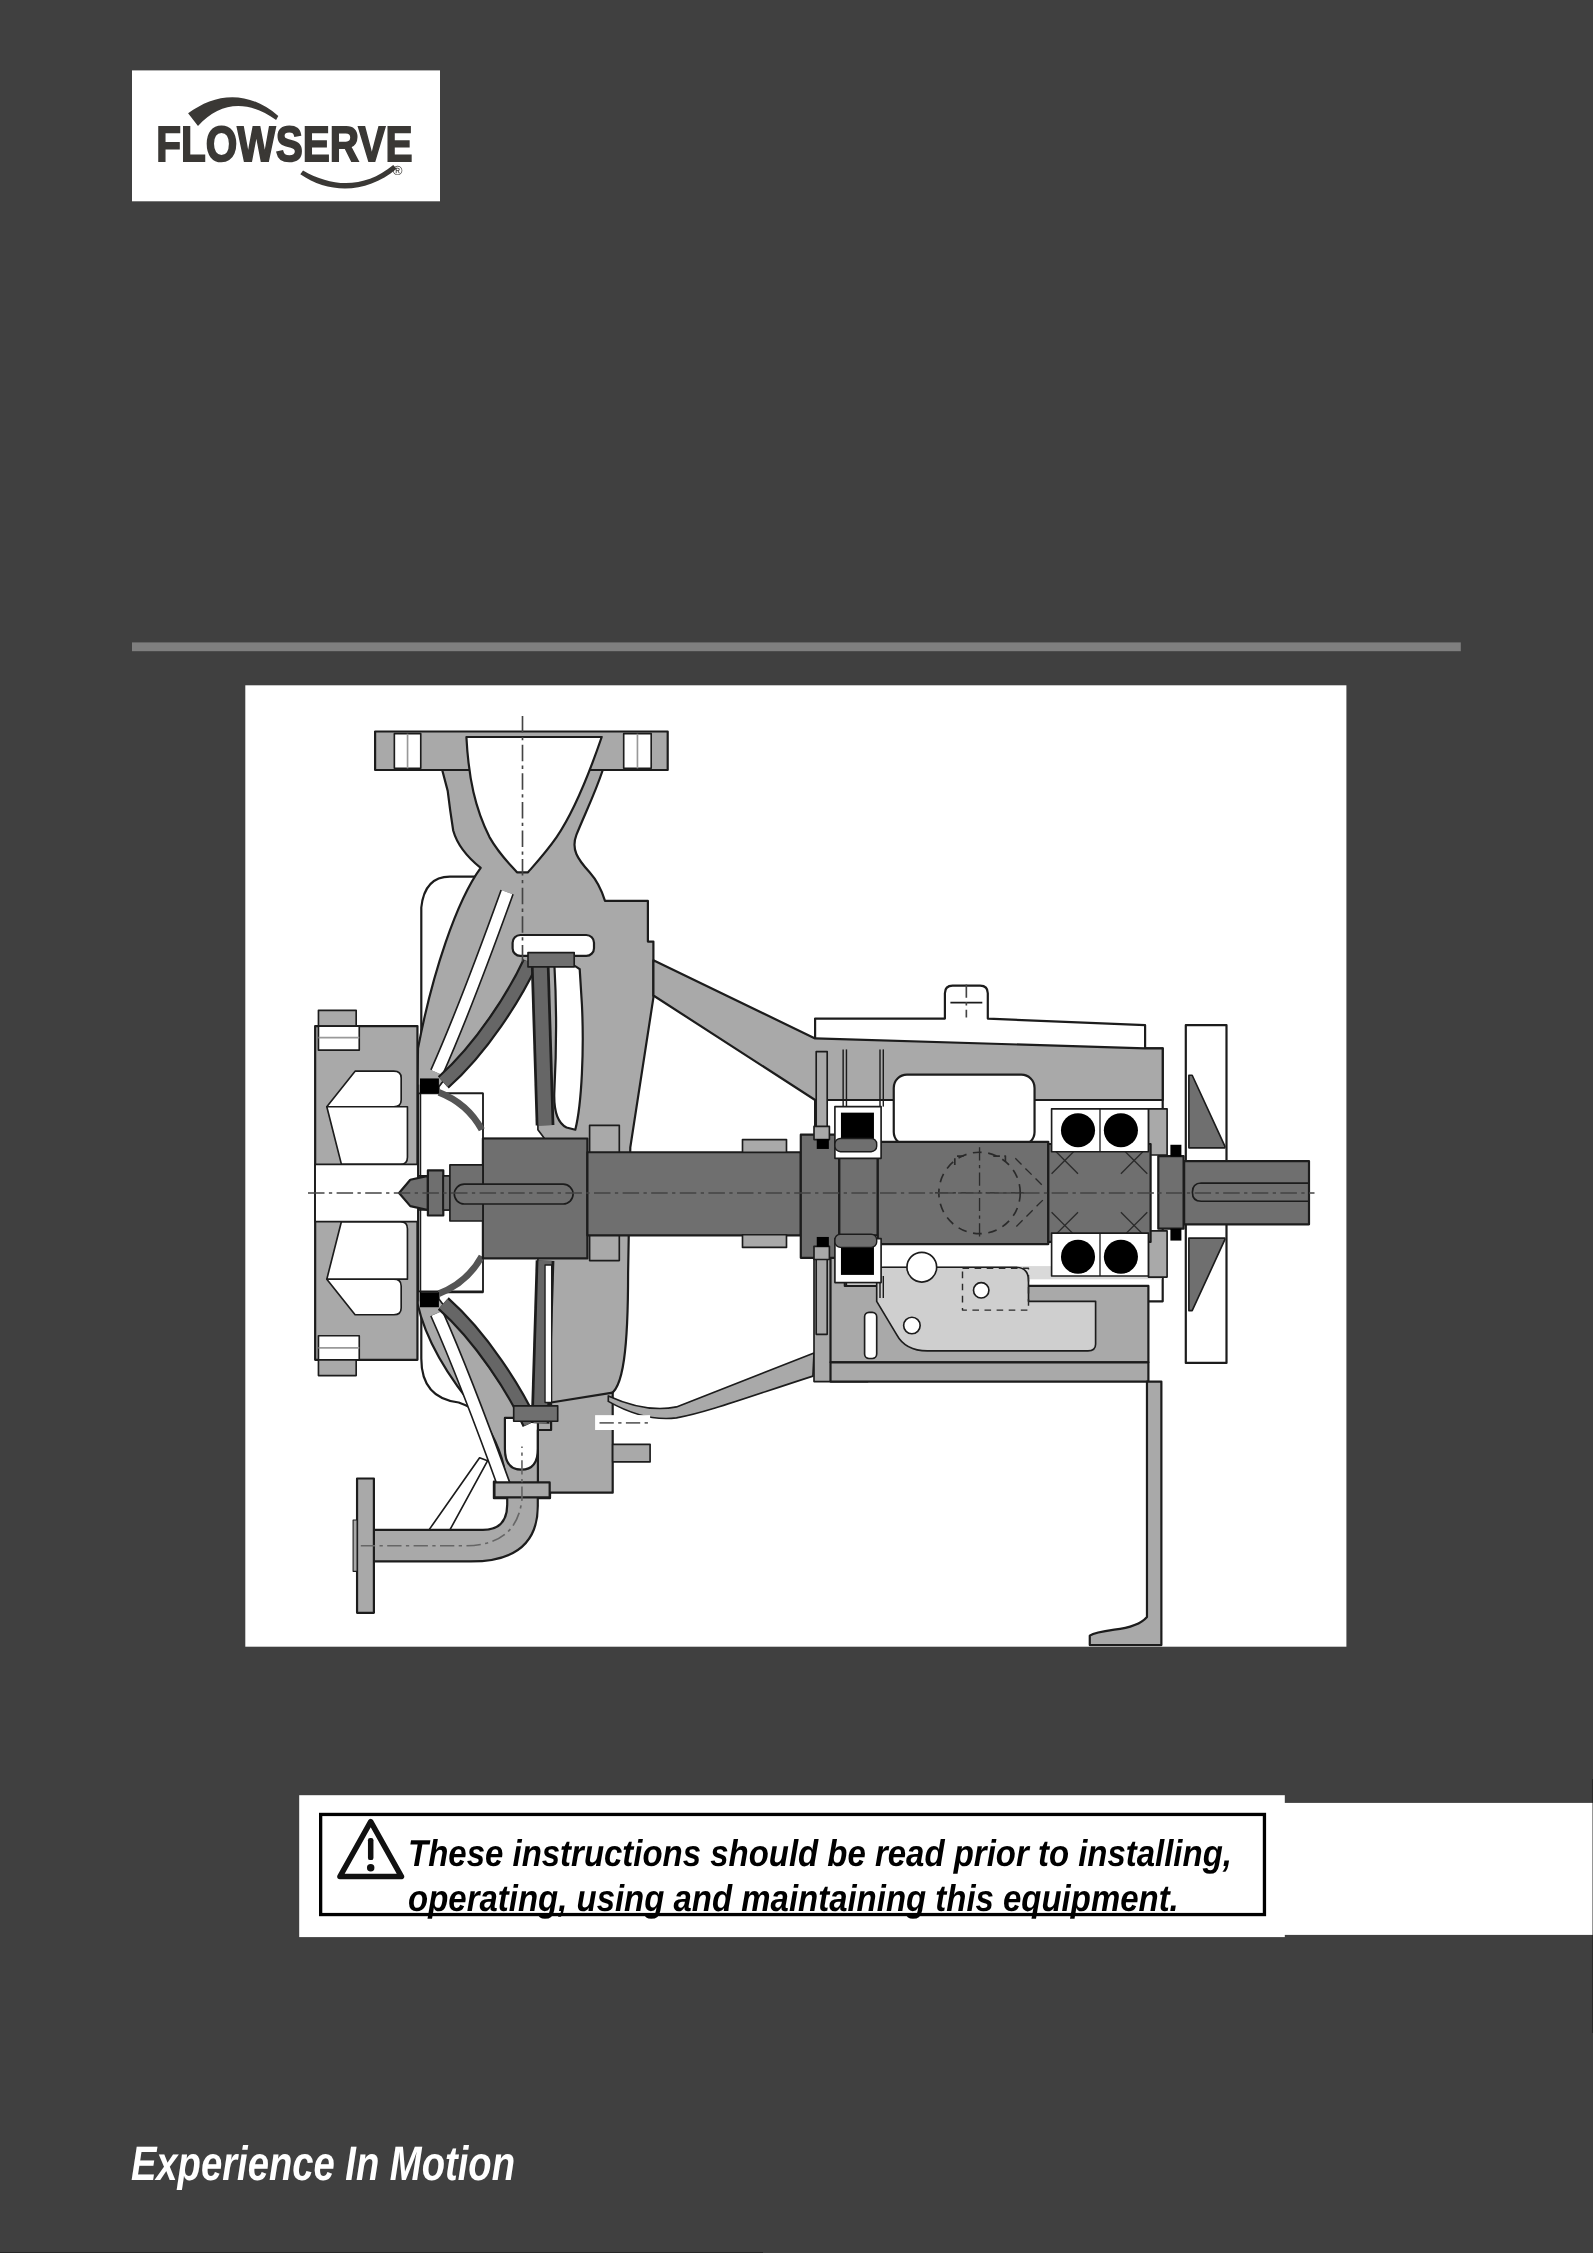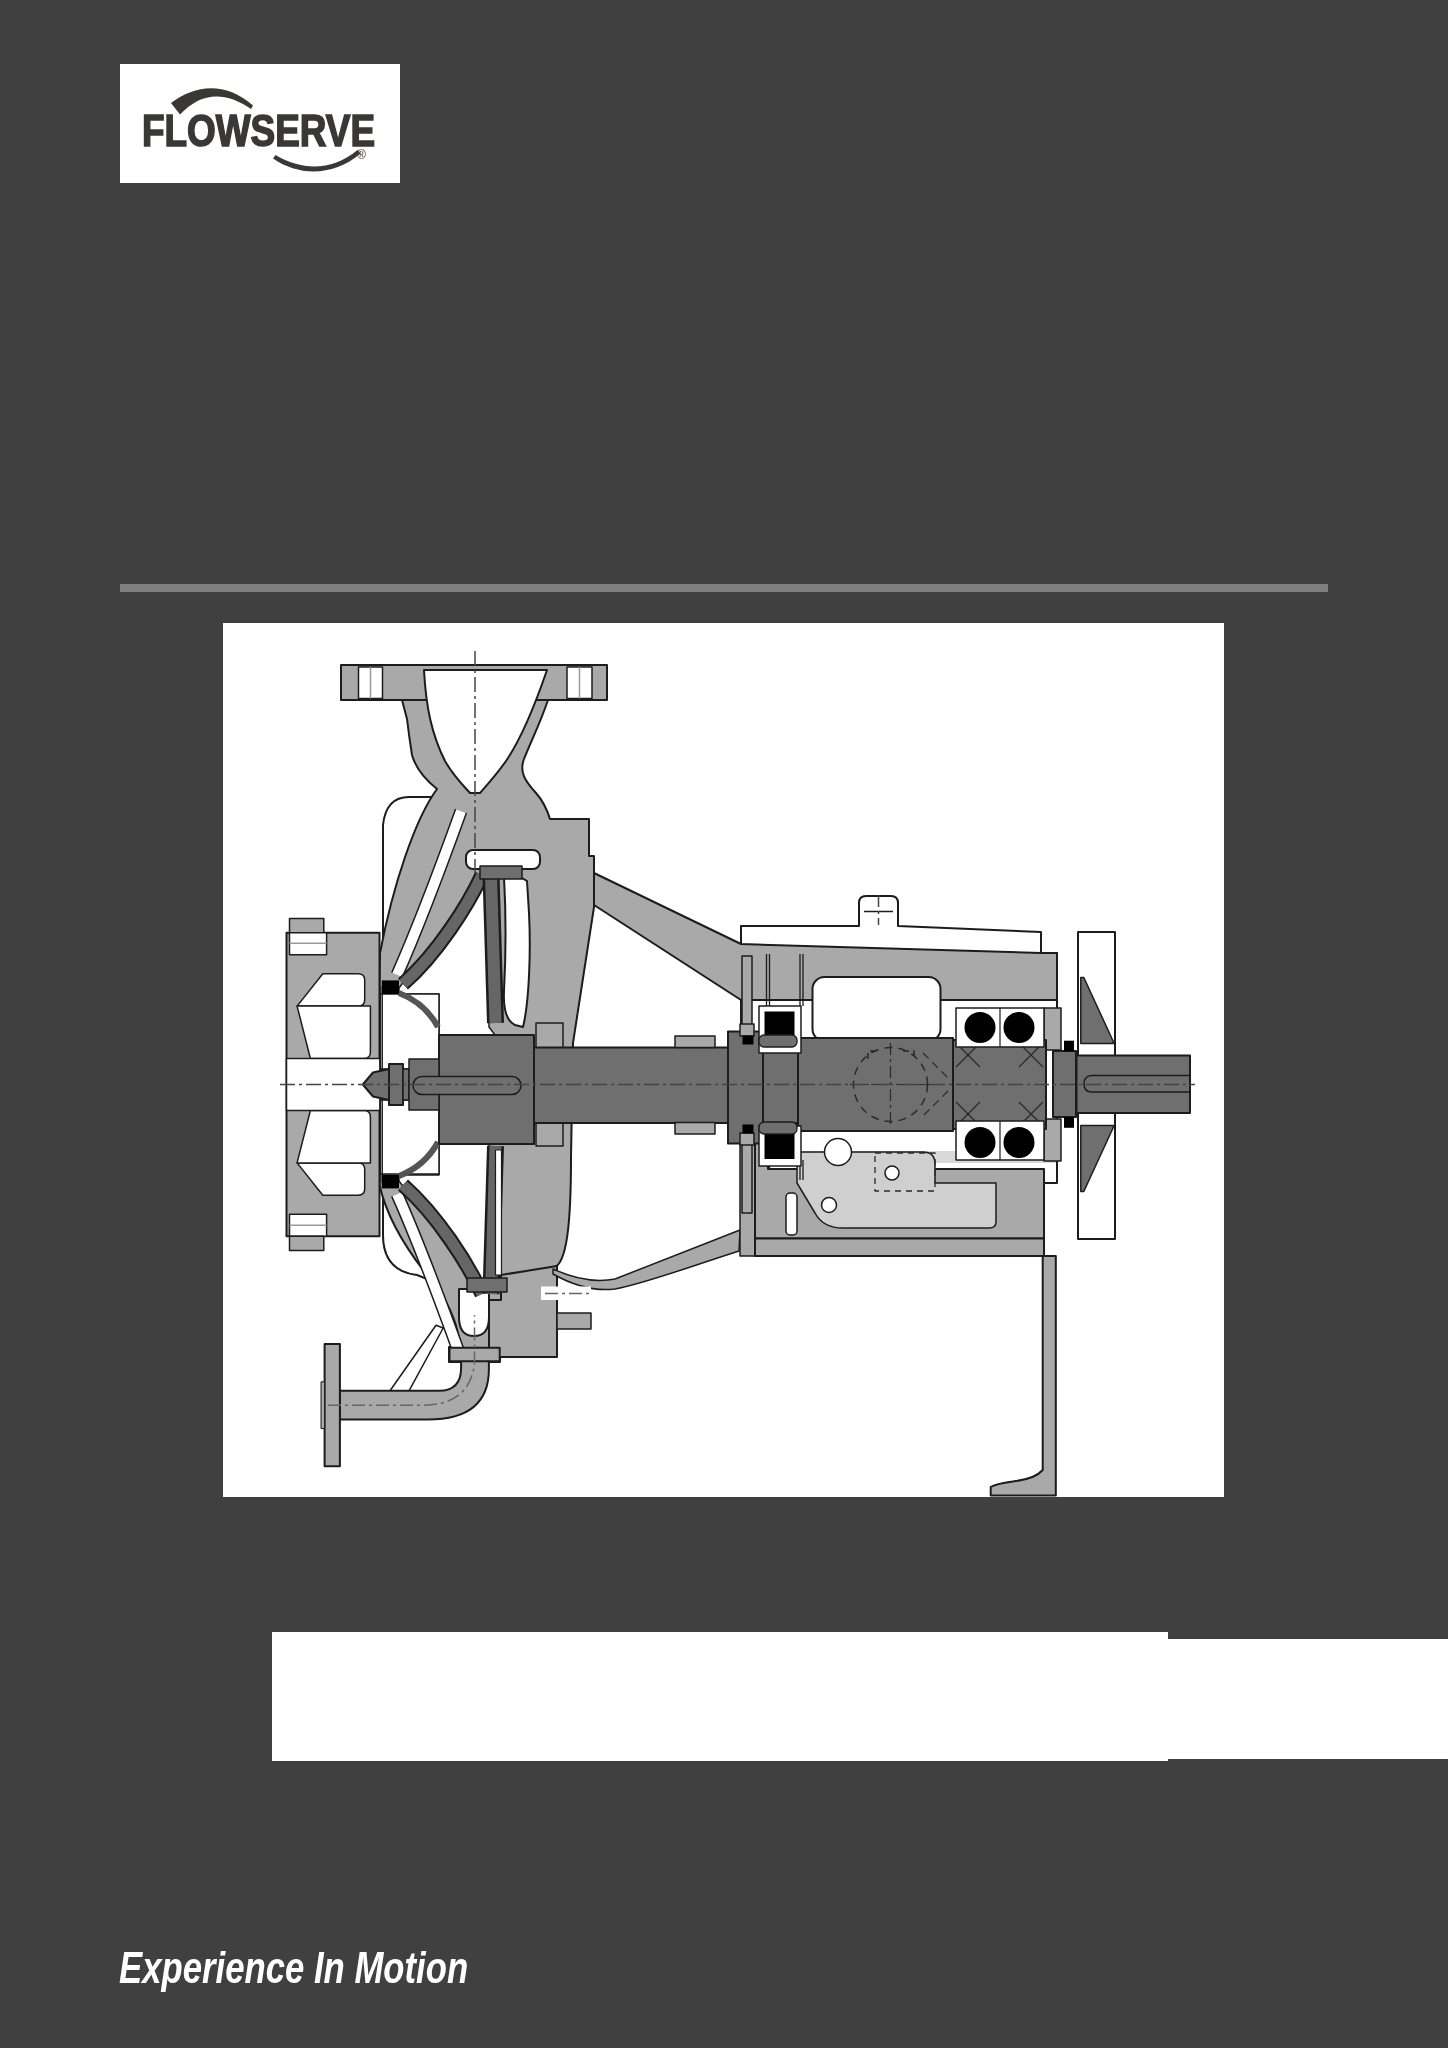--- a/index.html
+++ b/index.html
@@ -210,14 +210,22 @@
         <path d="M 57,461.5 L 972,461.5" stroke-dasharray="15 4 3 4"></path>
         <path d="M 252,28 L 252,253" stroke-dasharray="15 4 3 4"></path>
         <path d="M 655.5,272 L 655.5,302" stroke-dasharray="12 4 3 4"></path>
         <path d="M 105,782.2 L 200,782.2 Q 247,782 251.5,740 L 251.5,692" stroke-dasharray="13 4 3 4" stroke="#666"></path>
       </g>
       </g>
     </svg>
   </div>
   <div class="warnpanel"></div>
   <div class="warnband"></div>
+  <div class="warnbox">
+    <svg class="warntri" width="62" height="58" viewBox="0 0 62 58">
+      <path d="M 31,3 L 59,53 L 3,53 Z" fill="#fff" stroke="#111" stroke-width="5" stroke-linejoin="round"></path>
+      <rect x="28.5" y="18" width="5" height="20" rx="2" fill="#111"></rect>
+      <circle cx="31" cy="45" r="3.4" fill="#111"></circle>
+    </svg>
+    <div class="warntext">These instructions should be read prior to installing,<br>operating, using and maintaining this equipment.</div>
+  </div>
   <div class="eim">Experience In Motion</div>
 </div>
 
 </body></html>

